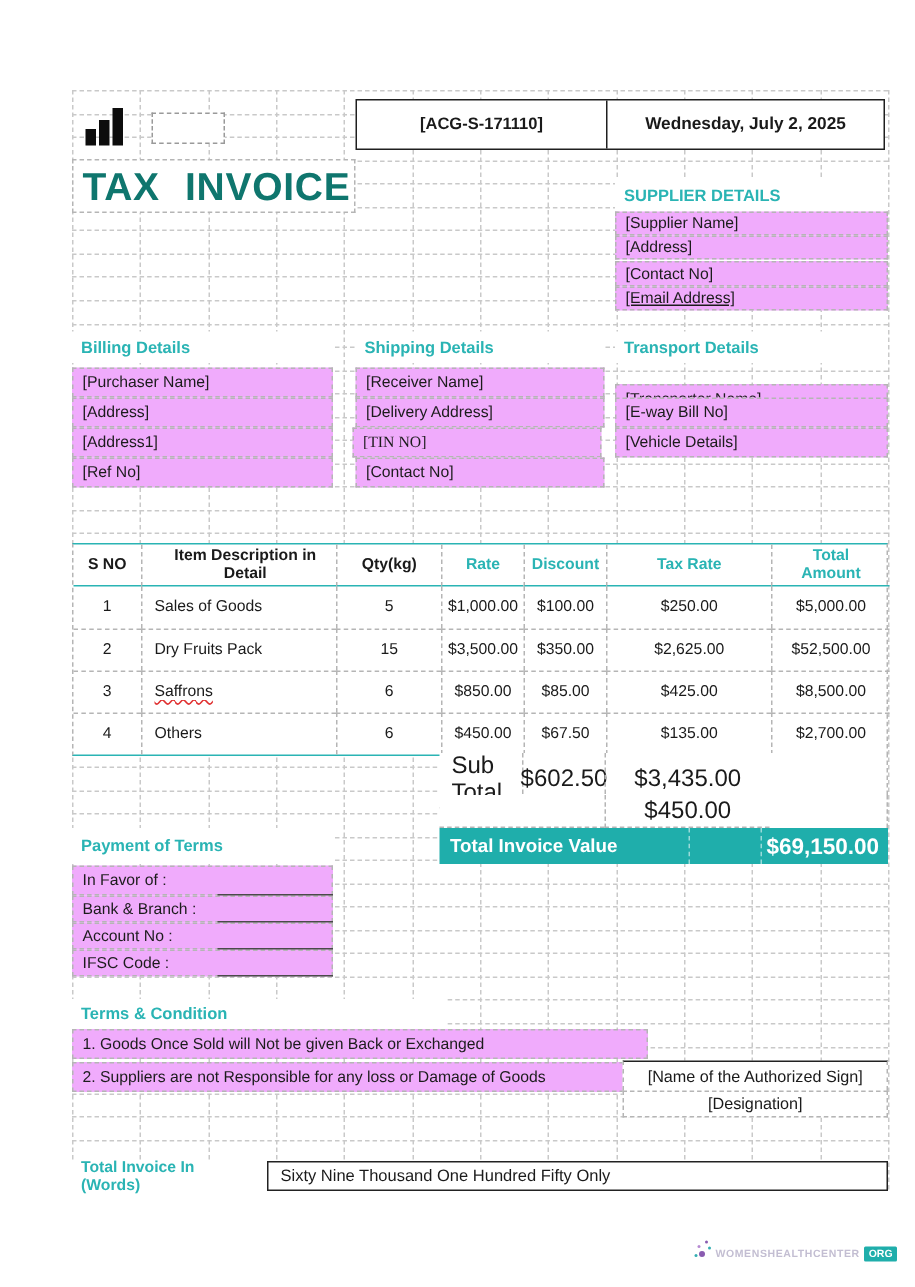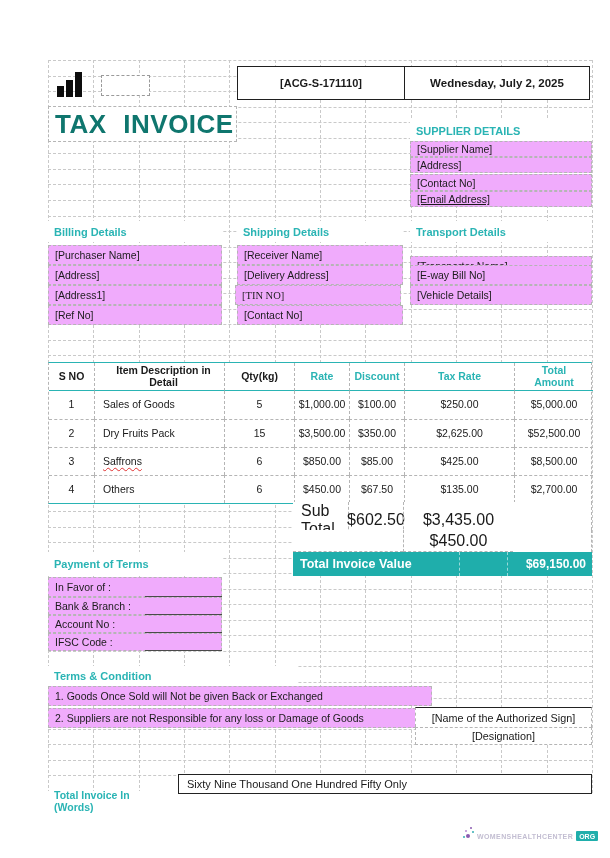--- a/index.html
+++ b/index.html
@@ -51,21 +51,21 @@
         border-right:1px dashed #b5b5b5;}
   .srow>div{box-sizing:border-box;display:flex;align-items:center;justify-content:center;
             font-size:16px;border-bottom:1px dashed #b5b5b5;}
   .srow>div+div{border-left:1px dashed #b5b5b5;}
   .sub-row{top:502px;width:299px;grid-template-columns:55px 55px 110px 79px;height:28px;}
   .other-row{top:530px;width:299px;grid-template-columns:110px 110px 79px;height:22px;}
   .total-row{position:absolute;left:293px;top:552px;width:299px;height:24px;z-index:2;
              background:var(--teal-fill,#1faeab);display:flex;align-items:center;box-sizing:border-box;}
   .total-row .t-label{flex:0 0 166px;color:#fff;font-weight:bold;font-size:12.5px;padding-left:7px;box-sizing:border-box;}
   .total-row .t-gap{flex:0 0 47px;border-left:1px dashed rgba(255,255,255,.55);height:100%;}
-  .total-row .t-amt{flex:1;color:#fff;font-weight:bold;font-size:12px;text-align:right;padding-right:6px;
+  .total-row .t-amt{flex:1;color:#fff;font-weight:bold;font-size:15px;text-align:right;padding-right:6px;
                     border-left:1px dashed rgba(255,255,255,.55);height:100%;display:flex;align-items:center;justify-content:flex-end;box-sizing:border-box;}
 
   .pline{position:absolute;left:145px;width:77px;height:0;border-top:1px solid #4a4a4a;z-index:3;}
 
   
   .sig-box{position:absolute;left:415px;top:707px;width:177px;z-index:2;background:#fff;box-sizing:border-box;}
   .sig-name{border-top:1.3px solid #222;border-left:1px dashed #b5b5b5;border-right:1px dashed #b5b5b5;
             height:20px;display:flex;align-items:center;justify-content:center;font-size:10.8px;box-sizing:border-box;}
   .sig-desig{border:1px dashed #b5b5b5;border-top:1px dashed #b5b5b5;height:18px;display:flex;align-items:center;
              justify-content:center;font-size:10.8px;box-sizing:border-box;}
@@ -260,21 +260,21 @@
 
   <div class="cell teal-h" style="left:48px;top:666px;width:250px;height:20px;">Terms &amp; Condition</div>
   <div class="cell" style="left:48px;top:686px;width:384px;height:20px;text-align:right;">1. Goods Once Sold will Not be given Back or Exchanged</div>
   <div class="cell" style="left:48px;top:708px;width:368px;height:20px;">2. Suppliers are not Responsible for any loss or Damage of Goods</div>
 
   <div class="sig-box">
     <div class="sig-name">[Name of the Authorized Sign]</div>
     <div class="sig-desig">[Designation]</div>
   </div>
 
-  <div class="cell teal-h words-label" style="font-size:10.5px;margin-top:17px;">Total Invoice In (Words)</div>
+  <div class="cell teal-h words-label" style="font-size:10.5px;">Total Invoice In (Words)</div>
   <div class="words-box">Sixty Nine Thousand One Hundred Fifty Only</div>
 
   <div class="wm">
     <span class="wm-spark"></span>
     <span class="wm-site">WOMENSHEALTHCENTER</span>
     <span class="wm-chip">ORG</span>
   </div>
 </div>
 
 </body></html>

